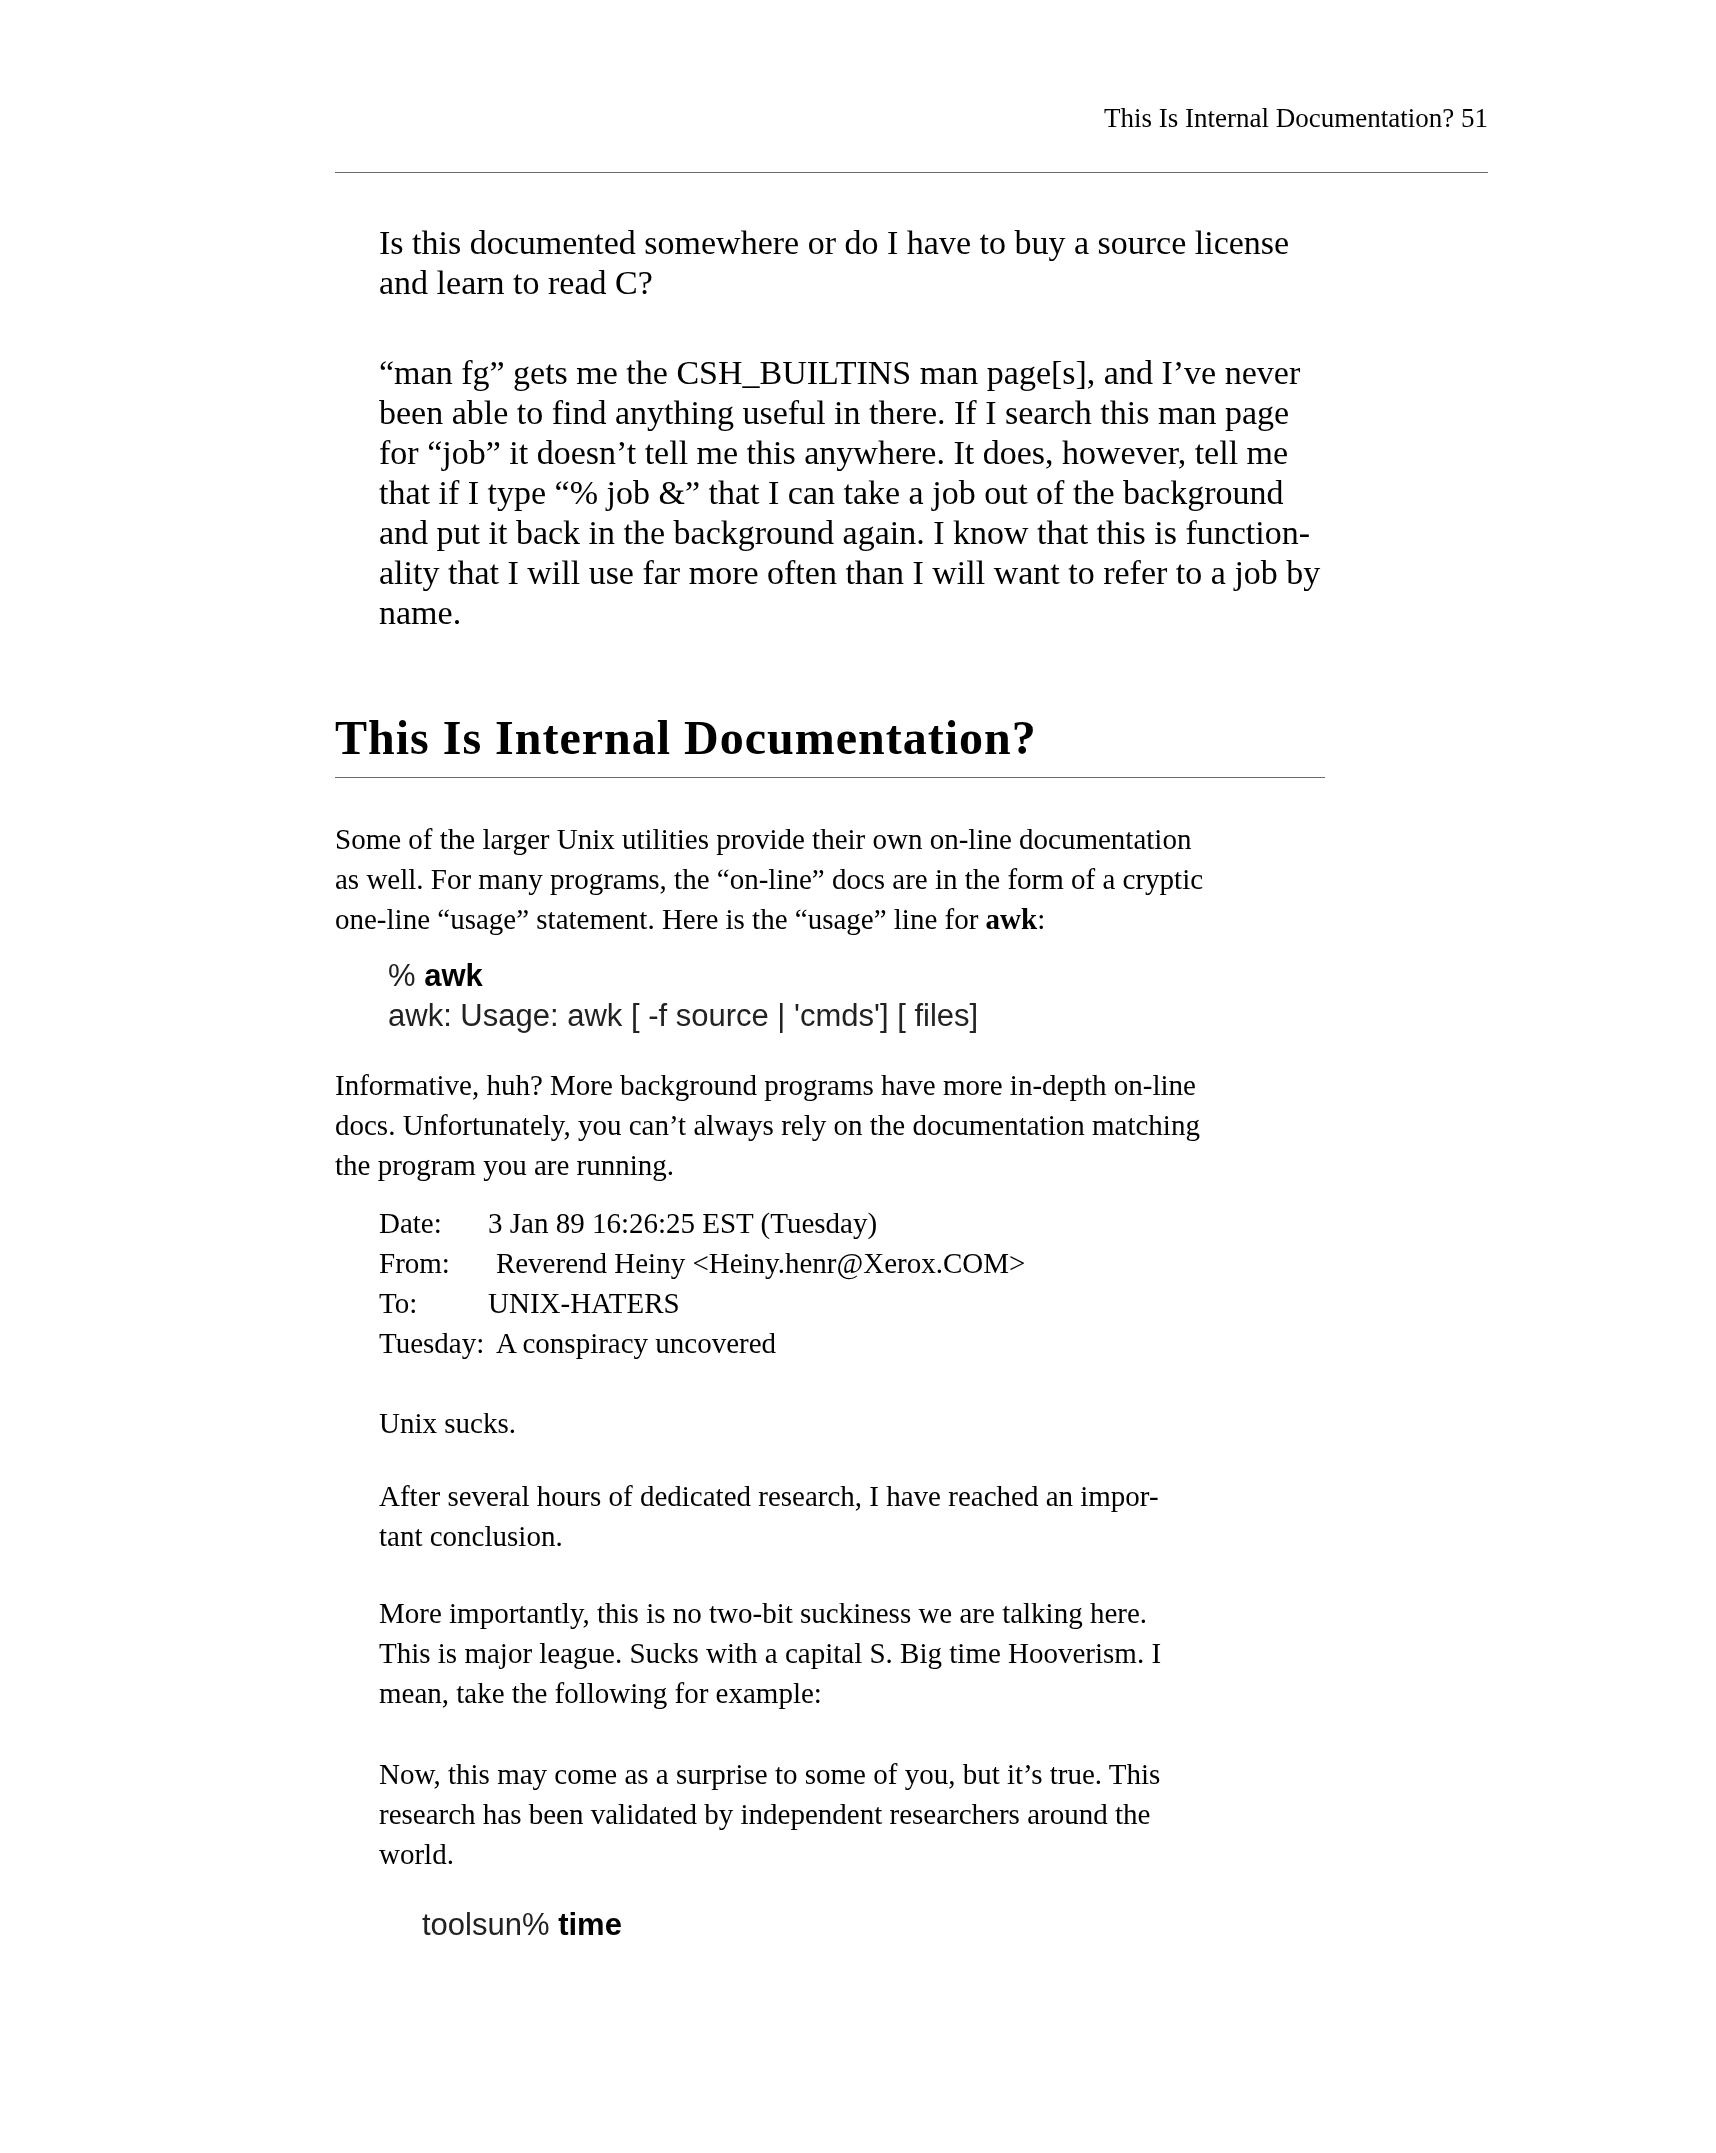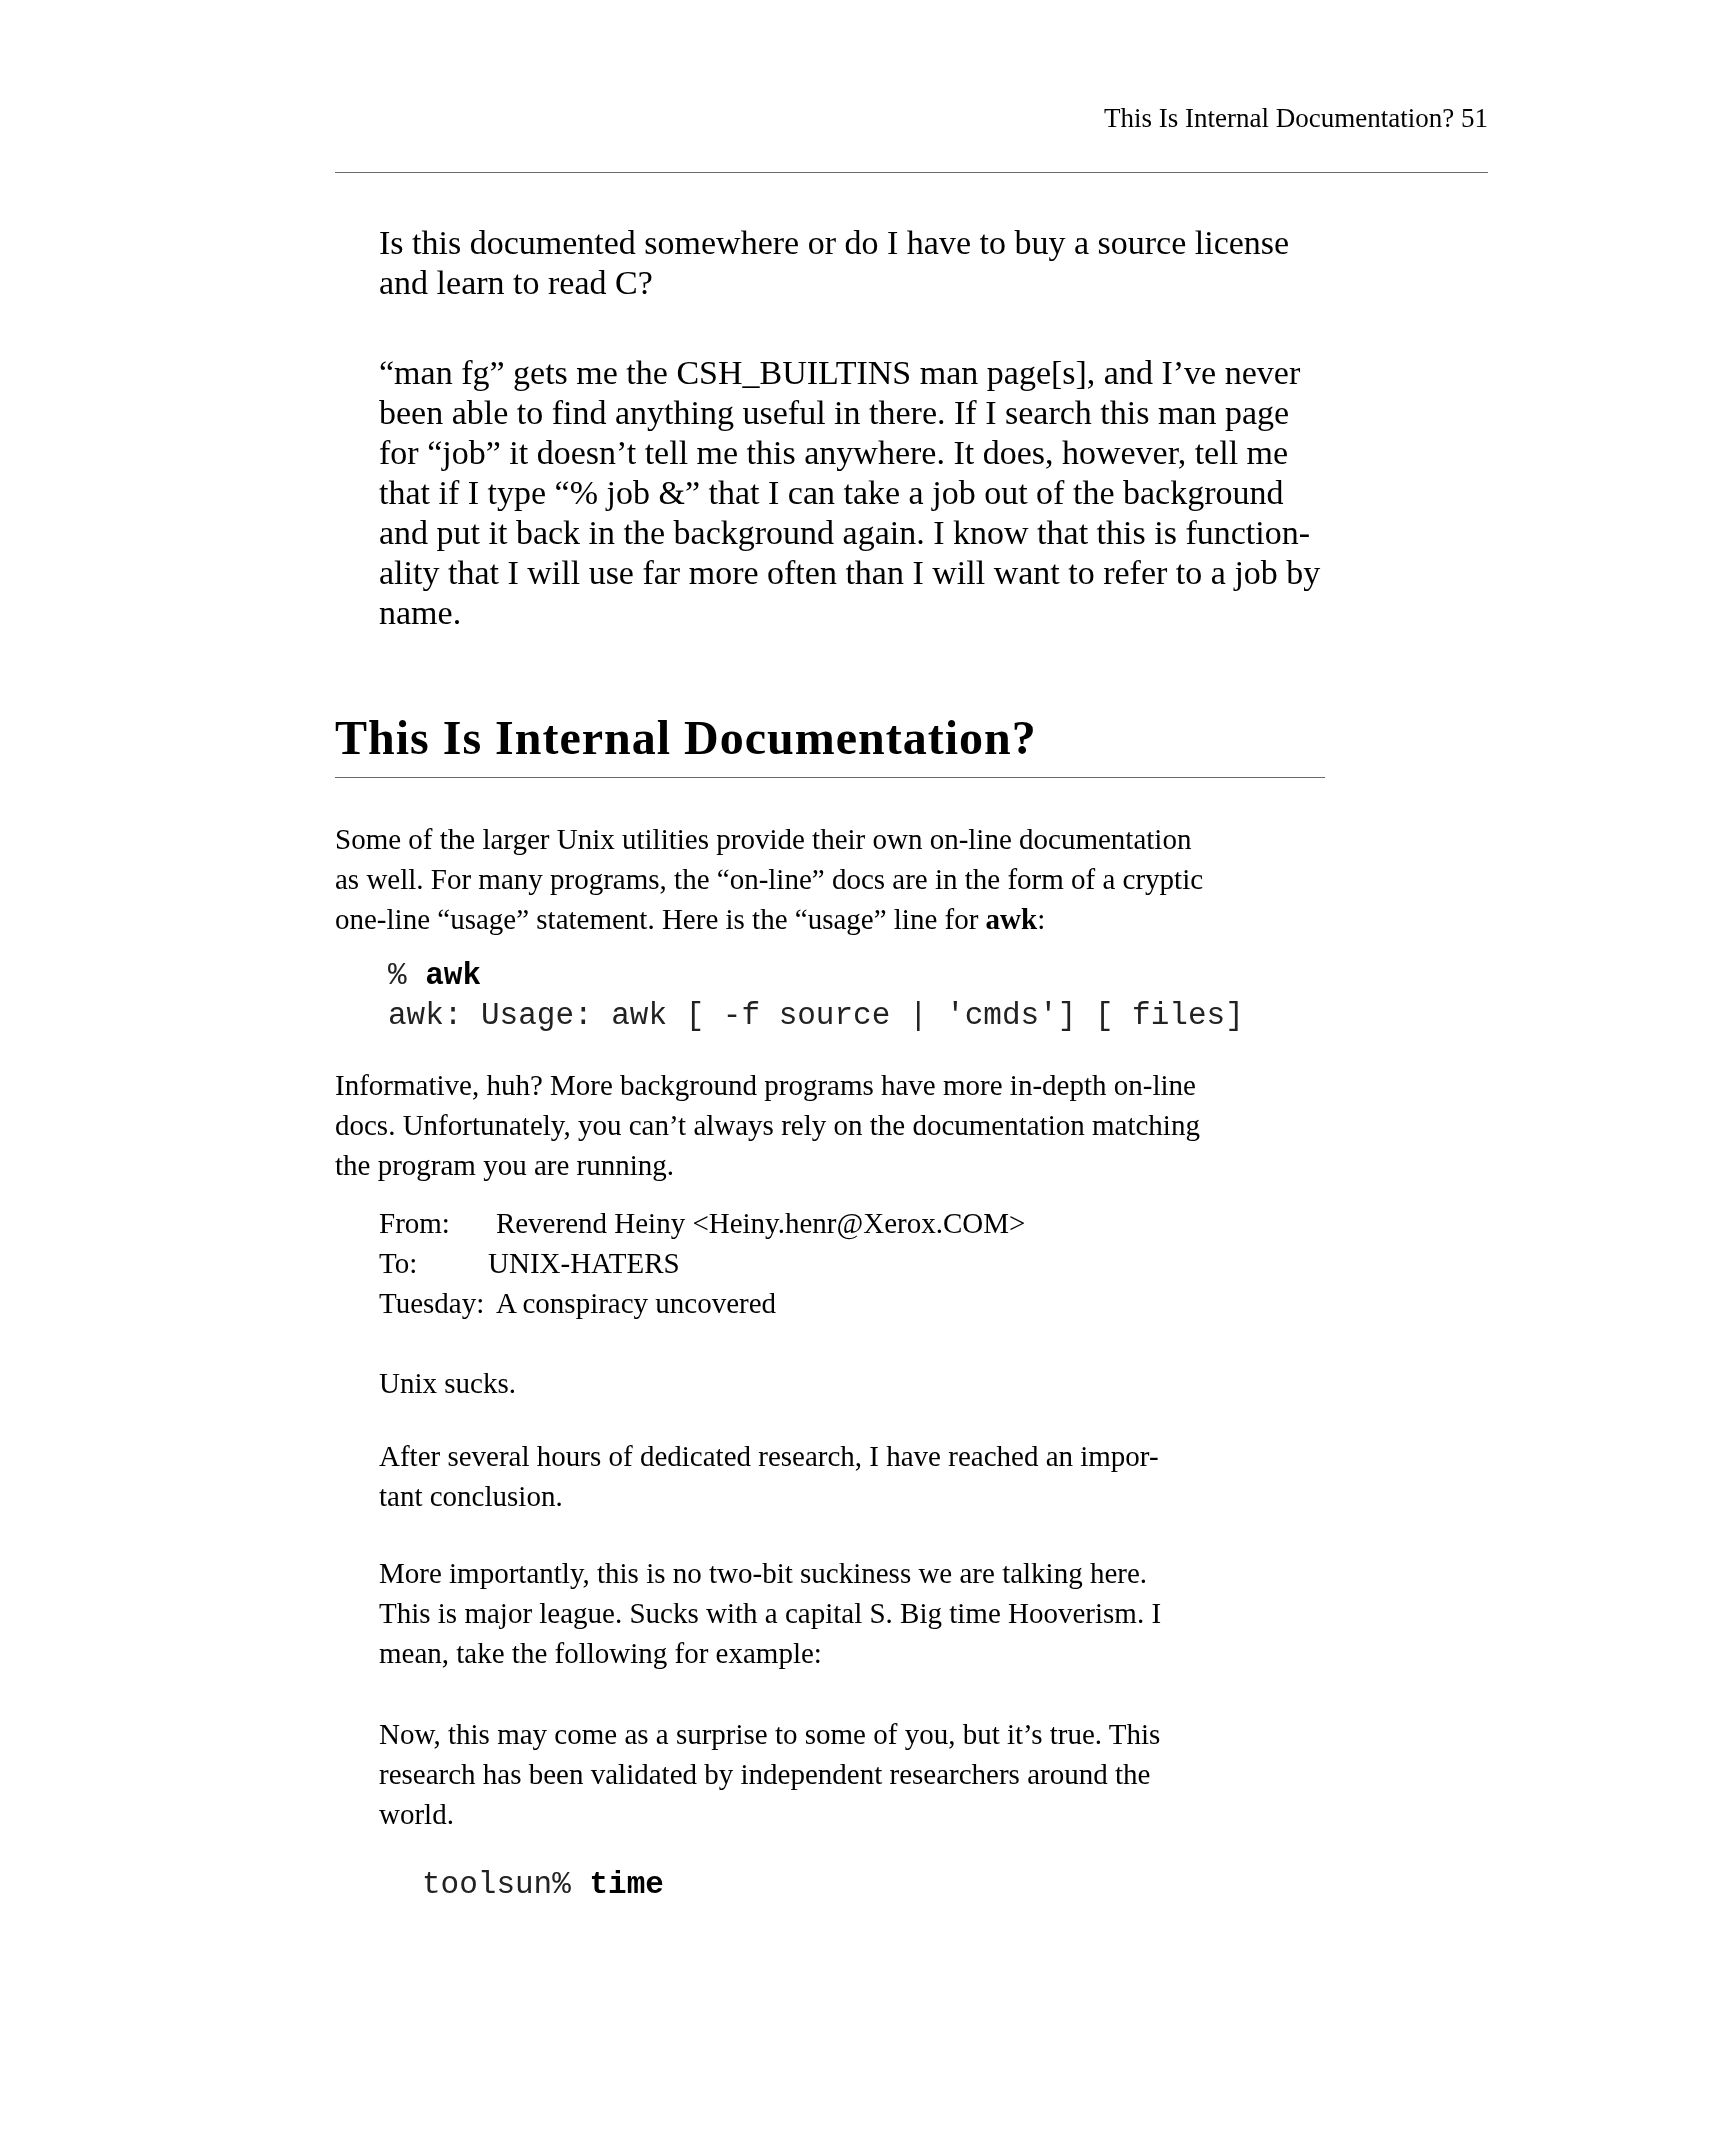--- a/index.html
+++ b/index.html
@@ -42,21 +42,21 @@
   .bodypara {
     margin: 41px 0 0 0;
     width: 1014px;
     font-size: 29px;
     line-height: 40px;
     white-space: pre-line;
   }
   .bodypara b { font-weight: 700; }
   .code {
     margin: 17.5px 0 0 53px;
-    font-family: Liberation Mono, monospace;
+    font-family: Liberation Sans, sans-serif;
     font-size: 31px;
     line-height: 40px;
     color: #222;
     white-space: pre;
   }
   .code b { color: #000; font-weight: 700; }
   .code.mail { margin: 31px 0 0 87px; }
   .email-header { margin: 17.5px 0 0 44px; font-size: 29px; line-height: 40px; }
   .email-row { display: flex; }
   .email-label { min-width: 63px; margin-right: 46px; }
@@ -100,20 +100,24 @@
 one-line “usage” statement. Here is the “usage” line for </span><b>awk</b><span>:</span></p>
 
   <div class="code"><span>% </span><b>awk</b><br><span>awk: Usage: awk [ -f source | 'cmds'] [ files]</span></div>
 
   <p class="bodypara" style="margin-top:29px">Informative, huh? More background programs have more in-depth on-line
 docs. Unfortunately, you can’t always rely on the documentation matching
 the program you are running.</p>
 
   <div class="email-header">
     <div class="email-row">
+      <span class="email-label">Date:</span>
+      <span>3 Jan 89 16:26:25 EST (Tuesday)</span>
+    </div>
+    <div class="email-row">
       <span class="email-label">From:</span>
       <span>Reverend Heiny &lt;Heiny.henr@Xerox.COM&gt;</span>
     </div>
     <div class="email-row">
       <span class="email-label">To:</span>
       <span>UNIX-HATERS</span>
     </div>
     <div class="email-row">
       <span class="email-label wide" style="min-width:0">Tuesday:</span>
       <span>A conspiracy uncovered</span>

